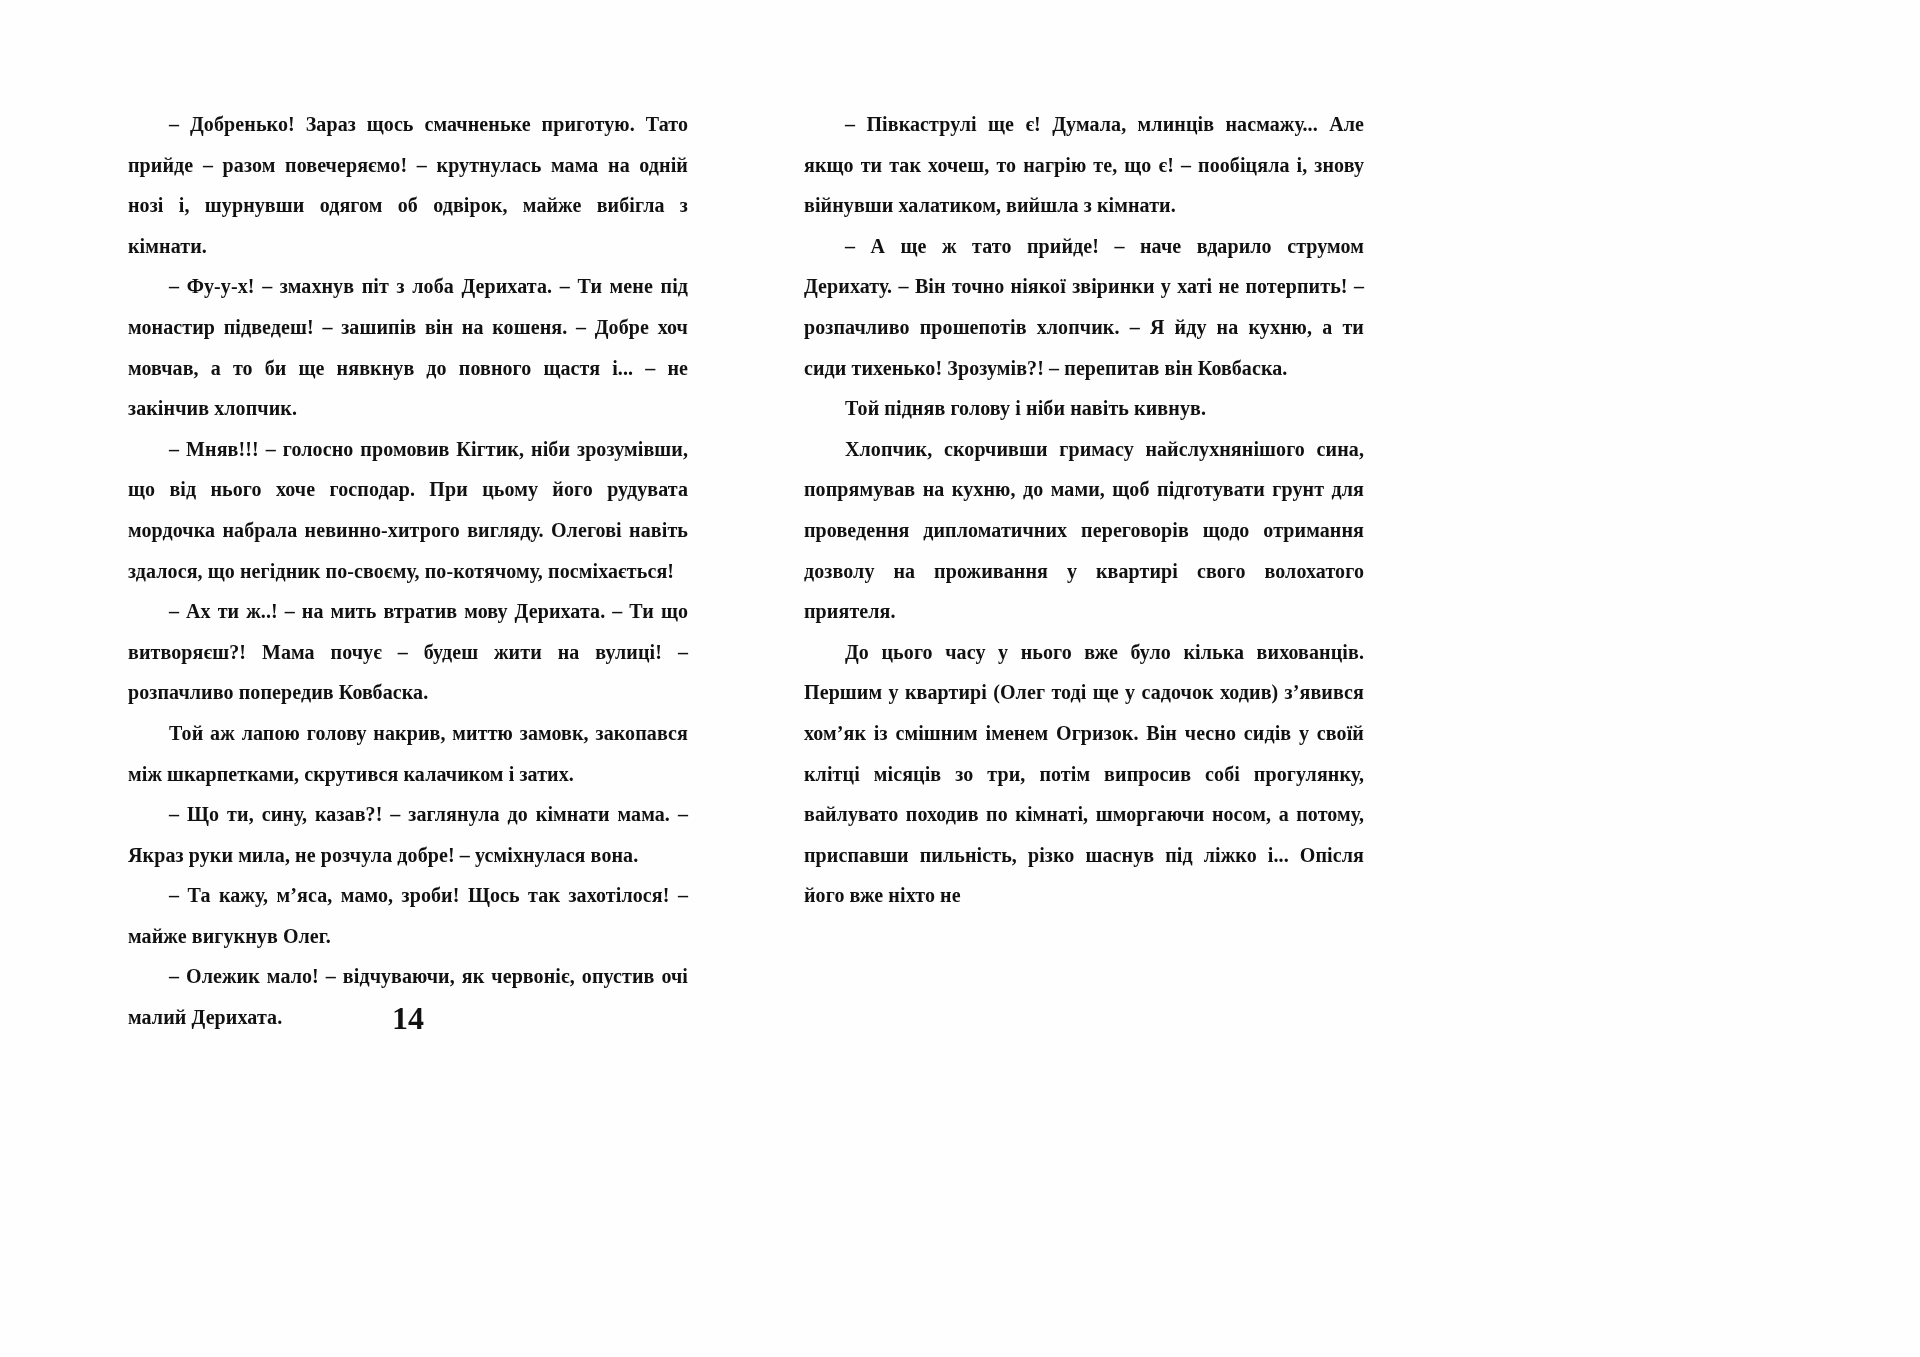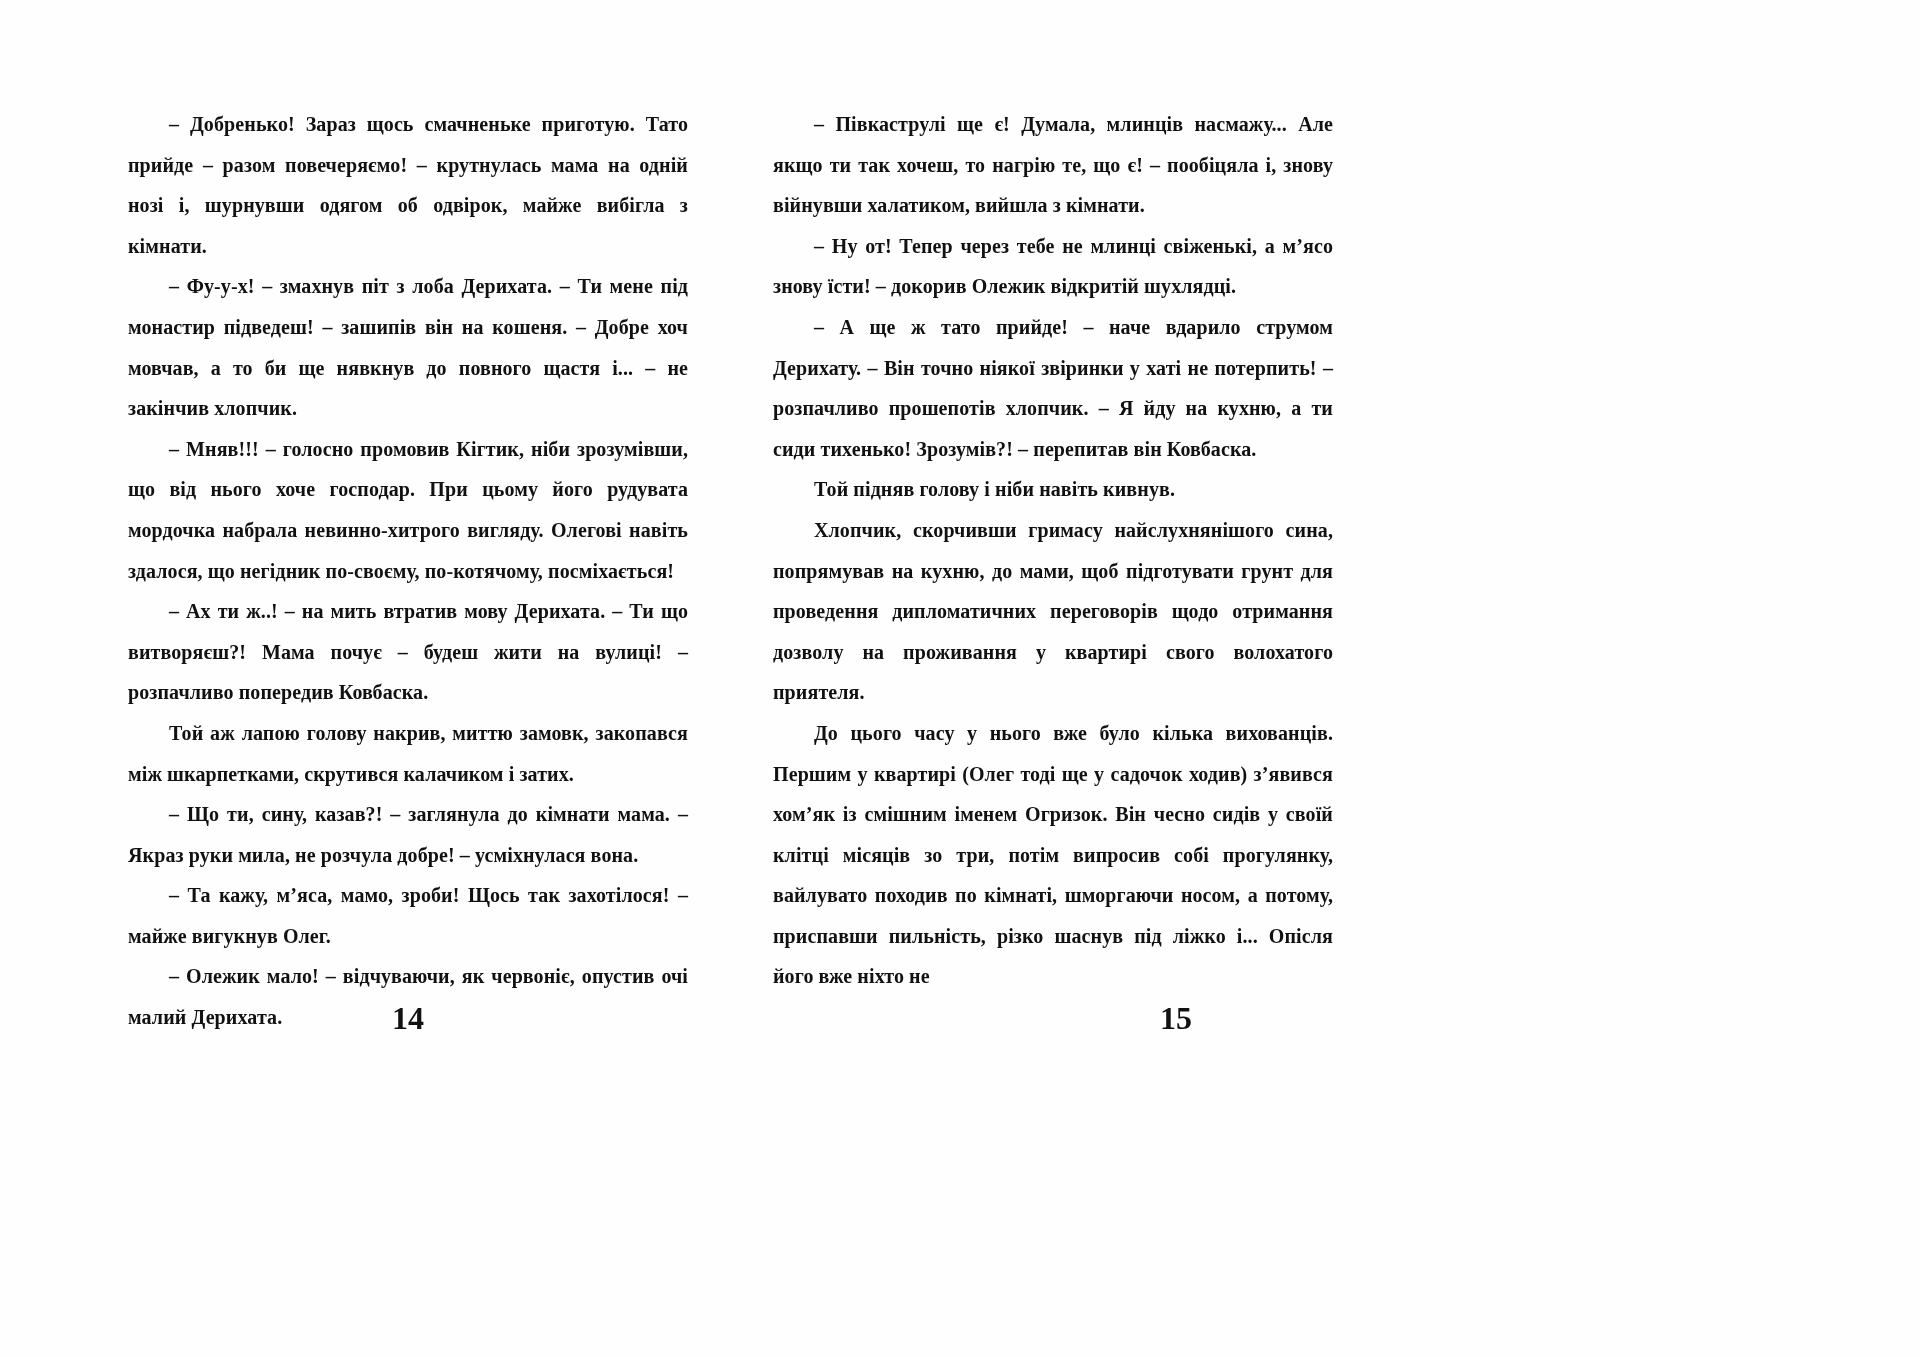--- a/index.html
+++ b/index.html
@@ -28,21 +28,21 @@
   .page-col {
     position: relative;
     box-sizing: border-box;
   }
   .page-col--left {
     width: 560px;
     margin-left: 128px;
   }
   .page-col--right {
     width: 560px;
-    margin-left: 85px;
+    margin-left: 116px;
   }
   .text-block {
     font-size: 20px;
     line-height: 40.6px;
     font-weight: bold;
     color: #111111;
     text-align: justify;
     text-justify: inter-word;
     letter-spacing: 0.1px;
     -webkit-font-smoothing: antialiased;
@@ -95,26 +95,24 @@
         <p>Той аж лапою голову накрив, миттю замовк, закопався між шкарпетками, скрутився кала­чиком і затих.</p>
         <p>– Що ти, сину, казав?! – заглянула до кім­нати мама. – Якраз руки мила, не розчула доб­ре! – усміхнулася вона.</p>
         <p>– Та кажу, м’яса, мамо, зроби! Щось так за­хотілося! – майже вигукнув Олег.</p>
         <p>– Олежик мало! – відчуваючи, як червоніє, опустив очі малий Дерихата.</p>
       </div>
     </div>
 
     <div class="page-col page-col--right">
       <div class="text-block">
         <p>– Півкаструлі ще є! Думала, млинців на­смажу... Але якщо ти так хочеш, то нагрію те, що є! – пообіцяла і, знову війнувши халатиком, вийшла з кімнати.</p>
-        <p>– Ну от! Тепер через тебе не млинці свіжень­кі, а м’ясо знову їсти! – докорив Олежик від­критій шухлядці.</p>
         <p>– А ще ж тато прийде! – наче вдарило стру­мом Дерихату. – Він точно ніякої звіринки у хаті не потерпить! – розпачливо прошепотів хлопчик. – Я йду на кухню, а ти сиди тихень­ко! Зрозумів?! – перепитав він Ковбаска.</p>
         <p>Той підняв голову і ніби навіть кивнув.</p>
         <p>Хлопчик, скорчивши гримасу найслухня­нішого сина, попрямував на кухню, до мами, щоб підготувати грунт для проведення дипло­матичних переговорів щодо отримання дозво­лу на проживання у квартирі свого волохатого приятеля.</p>
         <p>До цього часу у нього вже було кілька ви­хованців. Першим у квартирі (Олег тоді ще у садочок ходив) з’явився хом’як із смішним іменем Огризок. Він чесно сидів у своїй клітці місяців зо три, потім випросив собі прогулян­ку, вайлувато походив по кімнаті, шморгаючи носом, а потому, приспавши пильність, різко шаснув під ліжко і... Опісля його вже ніхто не</p>
       </div>
     </div>
 
   </div>
 
   <div class="page-number page-number--left">14</div>
-  <div class="page-number page-number--right">15</div>
 
 </div>
 
 </body></html>

